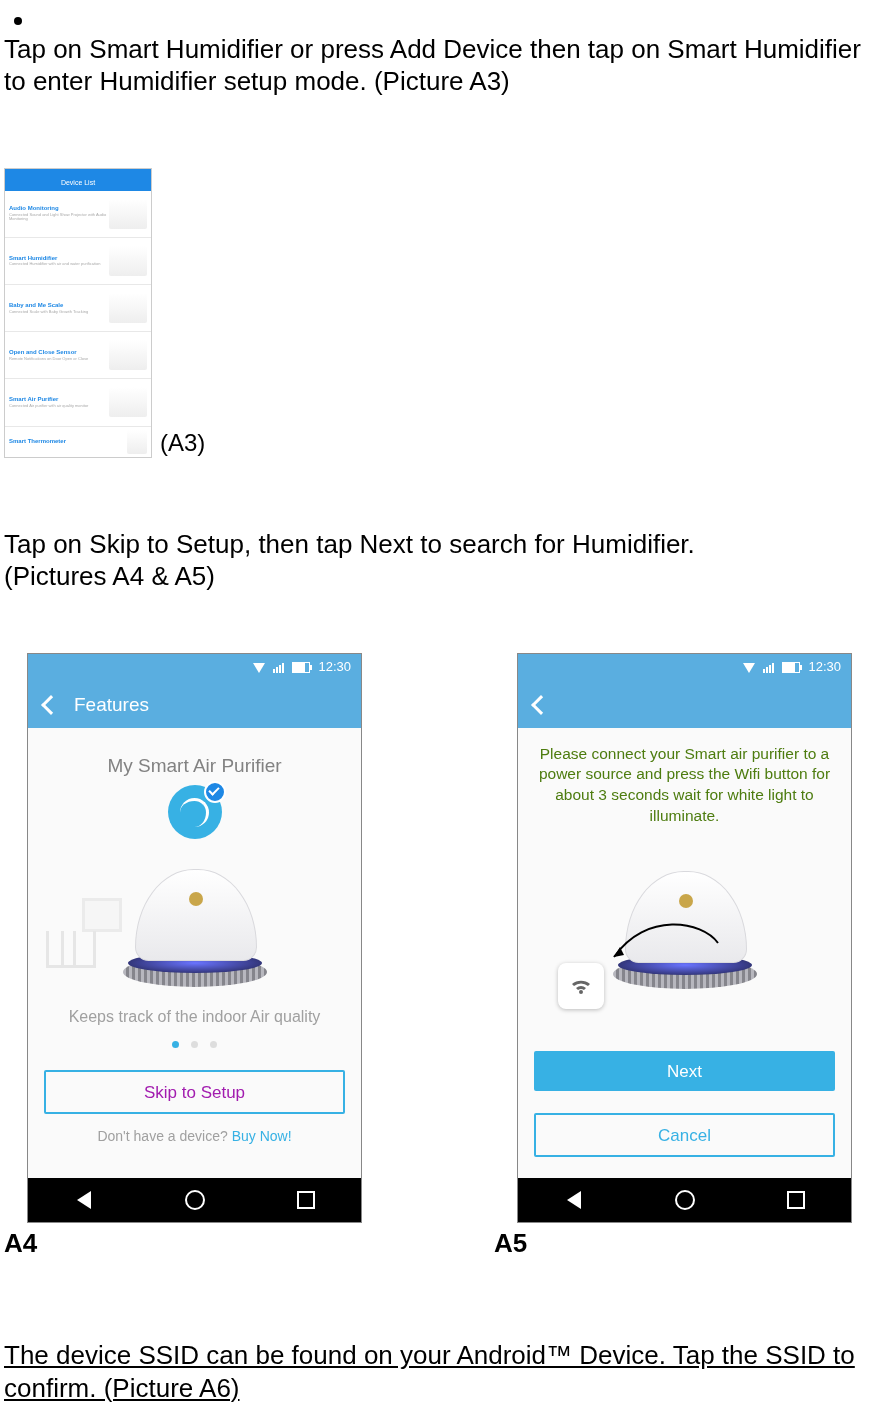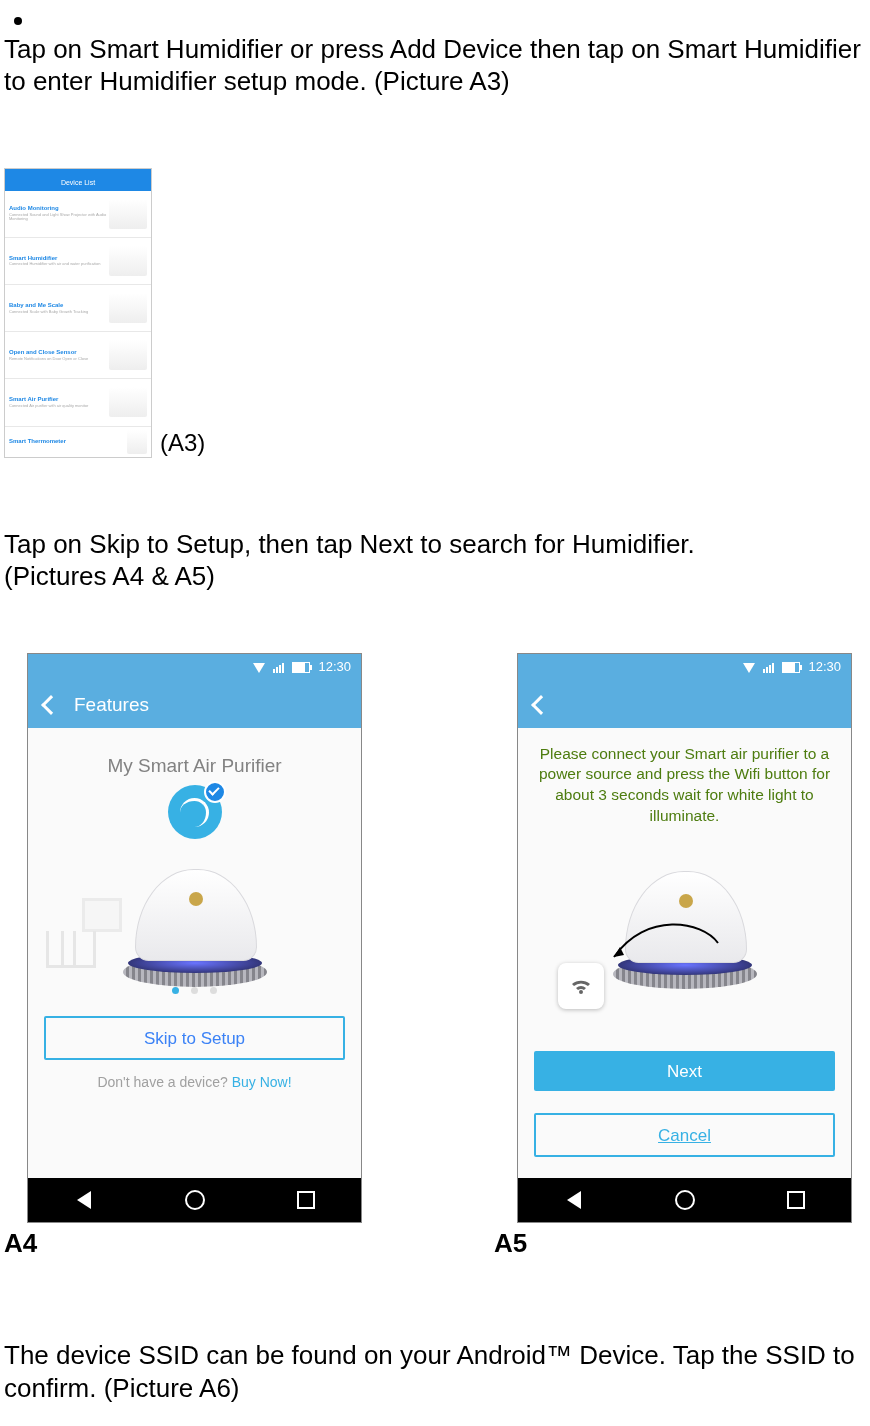--- a/index.html
+++ b/index.html
@@ -10,21 +10,21 @@
     font-size:26px;
     line-height:1.25;
   }
   .page{padding:0 4px 20px 4px;}
   .bullet-row{display:flex;flex-direction:column;}
   .bullet{width:40px;flex:none;font-size:26px;line-height:1.25;}
   .bullet .dot{display:inline-block;width:8px;height:8px;background:#000;border-radius:50%;margin:11px 0 0 10px;}
   .para{margin:0 0 30px 0;}
   .p2{margin:70px 0 0 0;}
   .p3{margin:0 0 60px 0;}
-  .p4{margin:80px 0 0 0;}
+  .p4{margin:80px 0 0 0;text-decoration:underline;}
   .label-a3{font-size:24px;}
   
   .row-a3{display:flex;align-items:flex-end;margin:40px 0 0 0;}
   .phone-sm{
     width:148px;height:290px;border:1px solid #ccc;box-sizing:border-box;
     background:#fff;font-size:5px;color:#666;display:flex;flex-direction:column;
   }
   .sm-status{height:8px;background:#1e88e5;}
   .sm-title{height:14px;background:#1e88e5;color:#fff;font-size:7px;display:flex;align-items:center;justify-content:center;}
   .sm-item{flex:1;border-bottom:1px solid #e8e8e8;display:flex;align-items:center;padding:0 4px;}
@@ -105,21 +105,21 @@
   .a4-scene{position:absolute;left:18px;bottom:210px;width:80px;height:70px;opacity:.3;}
   .a4-scene .crib{position:absolute;bottom:0;left:0;width:44px;height:34px;border:3px solid #bbb;border-top:none;}
   .a4-scene .crib::before,.a4-scene .crib::after{content:"";position:absolute;top:0;width:3px;height:34px;background:#bbb;}
   .a4-scene .crib::before{left:12px}.a4-scene .crib::after{left:24px;}
   .a4-scene .pic{position:absolute;top:0;left:36px;width:34px;height:28px;border:3px solid #ccc;background:#eee;}
   .a4-sub{color:#a0a0a0;text-align:center;font-size:16px;margin:20px 0 14px;}
   .dots{display:flex;justify-content:center;gap:12px;margin-bottom:22px;}
   .dots span{width:7px;height:7px;border-radius:50%;background:#ddd;}
   .dots span.on{background:#37b1e4;}
   .a4-btn{
-    margin:0 16px;height:40px;border:2px solid #37b1e4;color:#3b82f6;font-size:17px;
+    margin:0 16px;height:40px;border:2px solid #37b1e4;color:#a21caf;font-size:17px;
     display:flex;align-items:center;justify-content:center;border-radius:2px;
   }
   .a4-foot{color:#a0a0a0;text-align:center;font-size:14px;margin:14px 0 0;}
   .a4-foot .bn{color:#37b1e4;}
 
   
   .a5-txt{color:#4d7c0f;text-align:center;font-size:15.5px;line-height:1.35;padding:16px 20px 0;}
   .a5-img{position:relative;width:270px;height:220px;margin:4px auto 0;}
   .a5-img .purifier{margin:0;position:absolute;left:60px;top:28px;}
   .wifi-chip{
@@ -128,21 +128,21 @@
   }
   .wifi-chip svg{width:24px;height:24px;}
   .arrow{
     position:absolute;left:56px;bottom:86px;width:120px;height:50px;
   }
   .arrow svg{width:100%;height:100%;}
   .a5-btn{
     margin:0 16px 22px;height:40px;font-size:17px;display:flex;align-items:center;justify-content:center;border-radius:2px;
   }
   .a5-btn.pri{background:#37b1e4;color:#fff;}
-  .a5-btn.sec{border:2px solid #37b1e4;color:#37b1e4;text-decoration:underline;}
+  .a5-btn.sec{border:2px solid #37b1e4;color:#37b1e4;}
 
   .caption-row{display:flex;margin-top:4px;}
   .caption-row .c{width:335px;font-weight:bold;font-size:26px;}
   .caption-row .g{width:155px;}
 </style>
 </head>
 <body>
 
 <div class="page">
 
@@ -236,20 +236,21 @@
             <div class="pic"></div>
               <div class="crib"></div>
           </div>
           <div class="purifier">
             <div class="pur-base"></div>
               <div class="pur-ring"></div>
               <div class="pur-body">
                 <div class="pur-dot"></div>
               </div>
           </div>
+          <div class="a4-sub">Keeps track of the indoor Air quality</div>
           <div class="dots">
             <span class="on"></span>
             <span></span>
             <span></span>
           </div>
           <div class="a4-btn">Skip to Setup</div>
           <div class="a4-foot">
             <span>Don't have a device? </span><span class="bn">Buy Now!</span>
           </div>
         </div>

